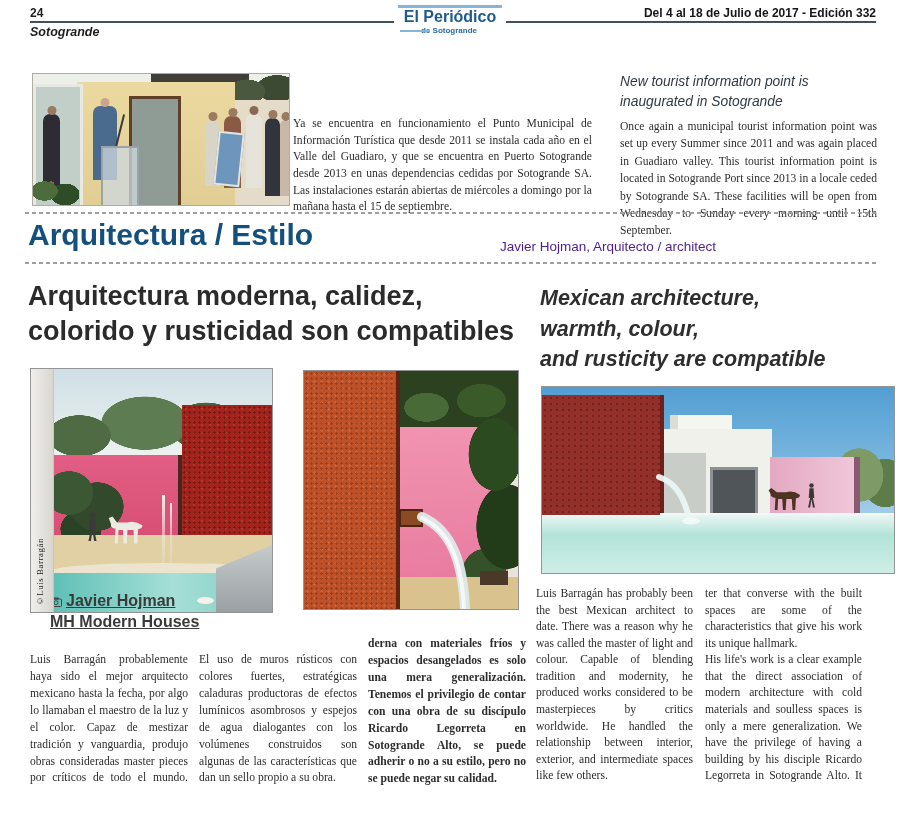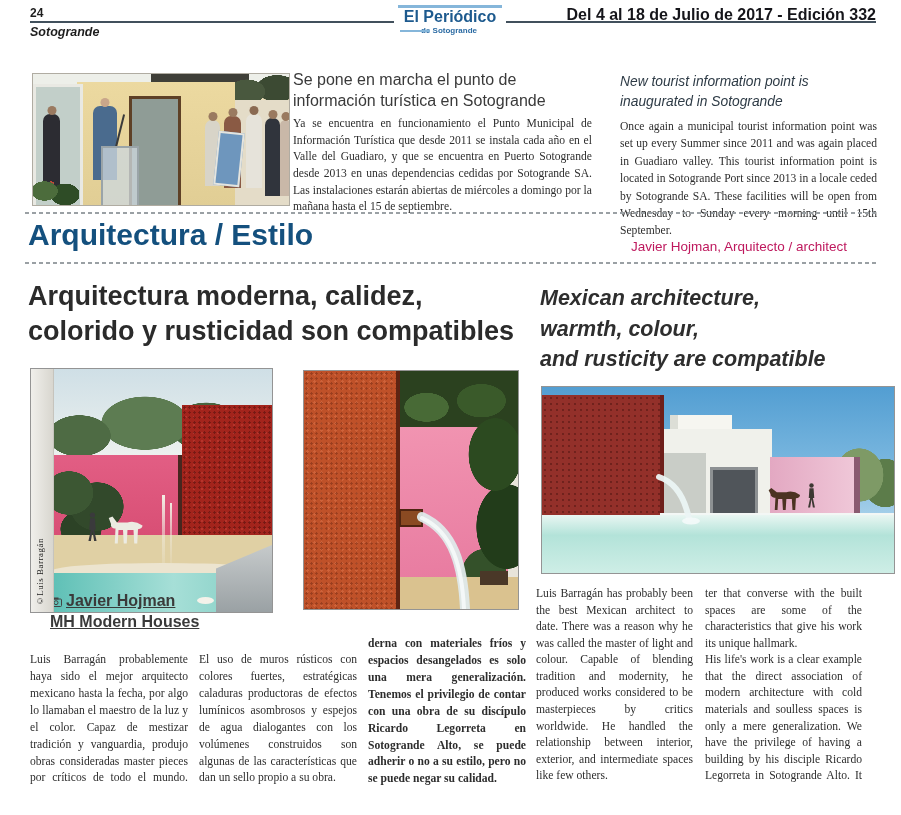--- a/index.html
+++ b/index.html
@@ -8,40 +8,40 @@
     font-family:"Liberation Sans", sans-serif; overflow:hidden;padding-left:36px;
   }
   .abs { position:absolute; }
 
   
   .pagenum { left:30px; top:6px; font-size:12px; font-weight:bold; color:#1e1e1e; }
   .hdr-rule { top:21px; height:2px; background:#41505c; }
   .hdr-rule.left { left:30px; width:364px; }
   .hdr-rule.right { left:506px; width:370px; }
   .area-label { left:30px; top:25px; font-size:12.5px; font-weight:bold; font-style:italic; color:#1e1e1e; }
-  .dateline { left:506px; top:6px; width:370px; text-align:right; font-size:16px; font-weight:bold; color:#15151a; }
+  .dateline { left:506px; top:6px; width:370px; text-align:right; font-size:12px; font-weight:bold; color:#15151a; }
   .masthead { left:398px; top:5px; width:104px; text-align:center; border-top:3px solid #85b6da; padding-top:1px; }
   .masthead-title { font-family:Liberation Sans, sans-serif; font-weight:bold; font-size:16px; color:#1d5a8e; line-height:1.05; }
   .masthead-sub { position:relative; font-size:8px; font-weight:bold; color:#2b6ba3; padding-right:2px; }
   .masthead-sub::before { content:""; position:absolute; left:2px; top:4px; width:30px; height:2px; background:#85b6da; }
 
   
   .brief-h-es { left:293px; top:70px; width:292px; font-size:16px; color:#3a3a3a; line-height:1.3; }
   .brief-body-es { left:293px; top:116px; width:299px; font-family:"Liberation Serif", serif; font-size:11.6px;
     line-height:1.44; text-align:justify; color:#2d2d2d; }
   .brief-h-en { left:620px; top:72px; width:256px; font-size:13.8px; font-style:italic; color:#2e3b46; line-height:1.45; }
   .brief-body-en { left:620px; top:118px; width:257px; font-family:"Liberation Serif", serif; font-size:11.6px;
     line-height:1.5; text-align:justify; color:#2d2d2d; }
 
   
   .dash { left:25px; width:852px; height:2px;
     background:repeating-linear-gradient(90deg,#9aa0a4 0 4px, transparent 4px 7px); }
   .dash.d1 { top:212px; } .dash.d2 { top:262px; }
   .section-title { left:28px; top:218px; font-size:30px; font-weight:bold; color:#14507e; letter-spacing:0; }
-  .section-byline { left:500px; top:239px; width:347px; text-align:right; font-size:13.5px; color:#be185d; }
+  .section-byline { left:500px; top:239px; width:347px; font-size:13.5px; color:#4c1d95; }
 
   
   .art-h-es { left:28px; top:279px; width:500px; font-size:27px; font-weight:bold; color:#2b2b2b; line-height:1.28; }
   .art-h-en { left:540px; top:283px; width:350px; font-size:21.5px; font-weight:bold; font-style:italic; color:#2e2e2e; line-height:1.42; }
 
   
   .photo { position:absolute; border:1px solid #949494; overflow:hidden; background:#e8e4da; }
   #photo1 { left:30px; top:368px; width:241px; height:243px; }
   #photo2 { left:303px; top:370px; width:214px; height:238px; }
   #photo3 { left:541px; top:386px; width:352px; height:186px; }
@@ -215,21 +215,20 @@
       </div>
     <div class="np-person np-g4">
         <i class="head"></i>
       </div>
     <div class="np-person np-g5">
         <i class="head"></i>
       </div>
     <div class="ph np-plants"></div>
   </div>
 
-  <div class="abs brief-h-es">Se pone en marcha el punto de información turística en Sotogrande</div>
   <div class="abs brief-body-es">Ya se encuentra en funcionamiento el Punto Municipal de Información Turística que desde 2011 se instala cada año en el Valle del Guadiaro, y que se encuentra en Puerto Sotogrande desde 2013 en unas dependencias cedidas por Sotogrande SA. Las instalaciones estarán abiertas de miércoles a domingo por la mañana hasta el 15 de septiembre.</div>
   <div class="abs brief-h-en">New tourist information point is inaugurated in Sotogrande</div>
   <div class="abs brief-body-en">Once again a municipal tourist information point was set up every Summer since 2011 and was again placed in Guadiaro valley. This tourist information point is located in Sotogrande Port since 2013 in a locale ceded by Sotogrande SA. These facilities will be open from Wednesday to Sunday every morning until 15th September.</div>
 
   <div class="abs dash d1"></div>
   <div class="abs section-title">Arquitectura / Estilo</div>
   <div class="abs section-byline">Javier Hojman, Arquitecto / architect</div>
   <div class="abs dash d2"></div>
 
   <div class="abs art-h-es">

